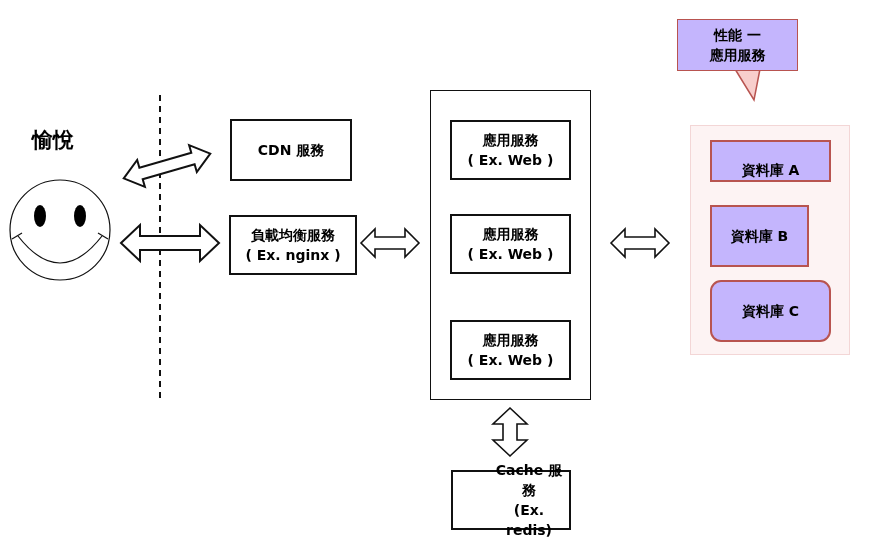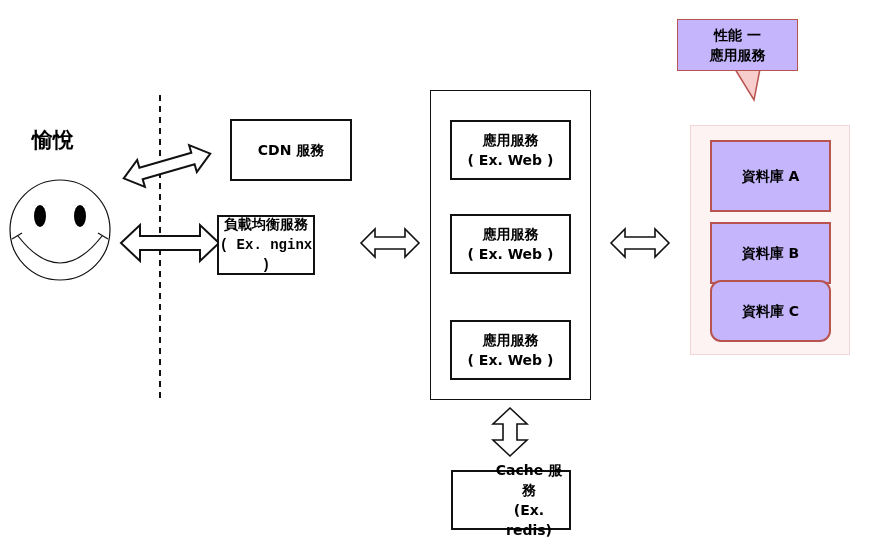--- a/index.html
+++ b/index.html
@@ -53,21 +53,21 @@
 
   <path d="M735 69 L754 100 L760 69" fill="#f8cecc" stroke="#b85450" stroke-width="1.5"></path>
 </svg>
 
 <div class="abs label-big" style="left:32px;top:126px;">愉悅</div>
 
 <div class="box" style="left:230px;top:119px;width:122px;height:62px;justify-content:center;">
   <span>CDN 服務</span>
 </div>
 
-<div class="box" style="left:217px;top:215px;width:98px;height:60px;font-family:Liberation Mono, monospace;">
+<div class="box" style="left:229px;top:215px;width:128px;height:60px;">
   <span>負載均衡服務</span>
   <span>( Ex. nginx )</span>
 </div>
 
 <div class="group" style="left:430px;top:90px;width:161px;height:310px;"></div>
 
 <div class="box" style="left:450px;top:120px;width:121px;height:60px;">
   <span>應用服務</span>
   <span>( Ex. Web )</span>
 </div>
@@ -80,24 +80,24 @@
   <span>( Ex. Web )</span>
 </div>
 
 <div class="box" style="left:451px;top:470px;width:120px;height:60px;padding-left:36px;">
   <span>Cache 服務</span>
   <span>(Ex. redis)</span>
 </div>
 
 <div class="pinkgroup" style="left:690px;top:125px;width:160px;height:230px;"></div>
 
-<div class="box pink" style="left:710px;top:140px;width:121px;height:72px;">
+<div class="box pink" style="left:710px;top:140px;width:121px;height:42px;justify-content:flex-end;">
   <span>資料庫 A</span>
 </div>
-<div class="box pink" style="left:710px;top:222px;width:121px;height:62px;">
+<div class="box pink" style="left:710px;top:205px;width:99px;height:62px;">
   <span>資料庫 B</span>
 </div>
 <div class="box pink" style="left:710px;top:280px;width:121px;height:62px;border-radius:11px;">
   <span>資料庫 C</span>
 </div>
 
 <div class="box pink" style="left:677px;top:19px;width:121px;height:52px;border-width:1.5px;font-size:14px;">
   <span>性能 一</span>
   <span>應用服務</span>
 </div>

